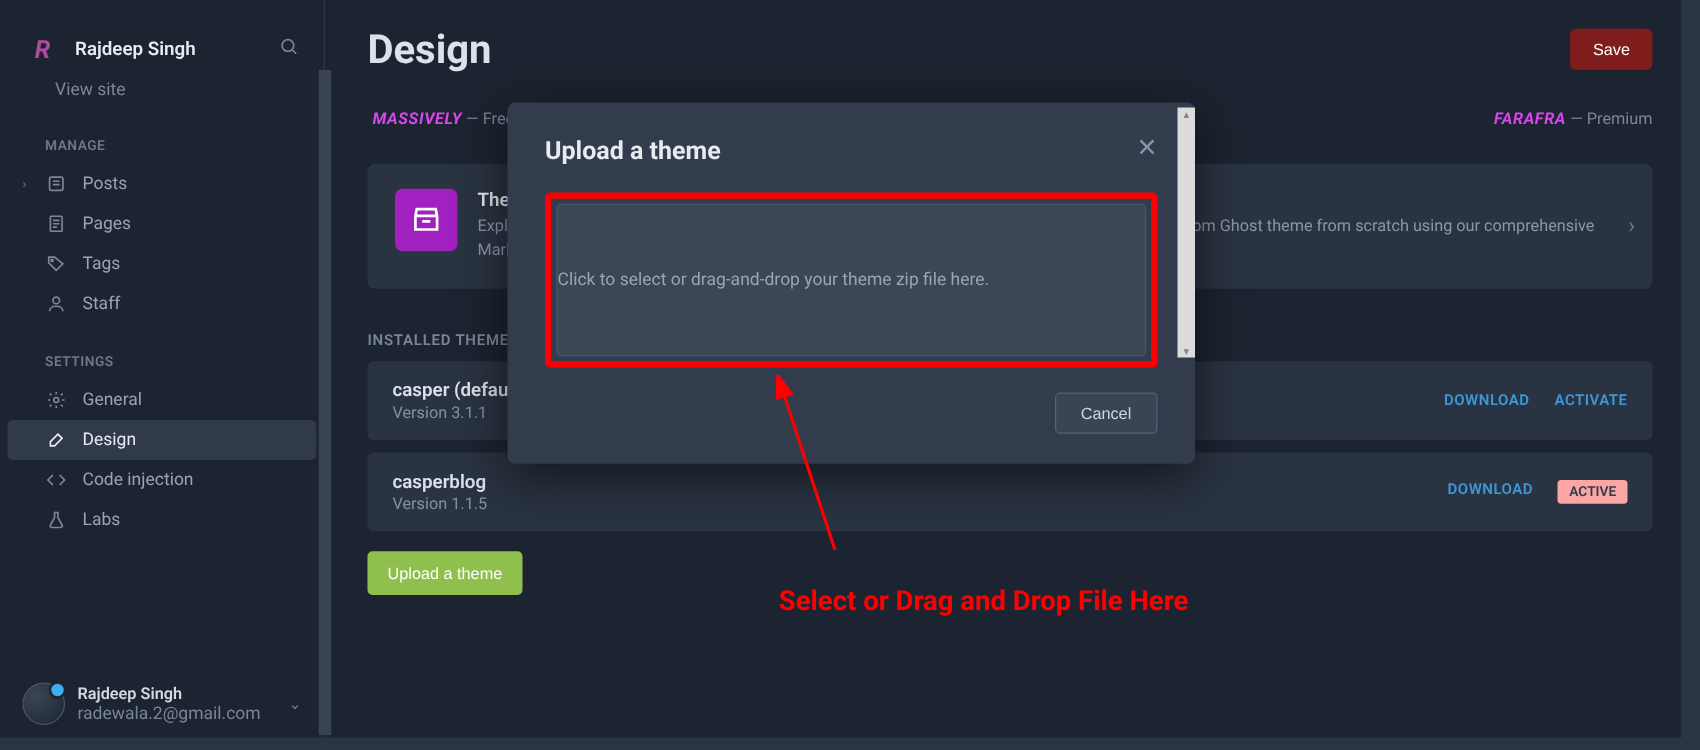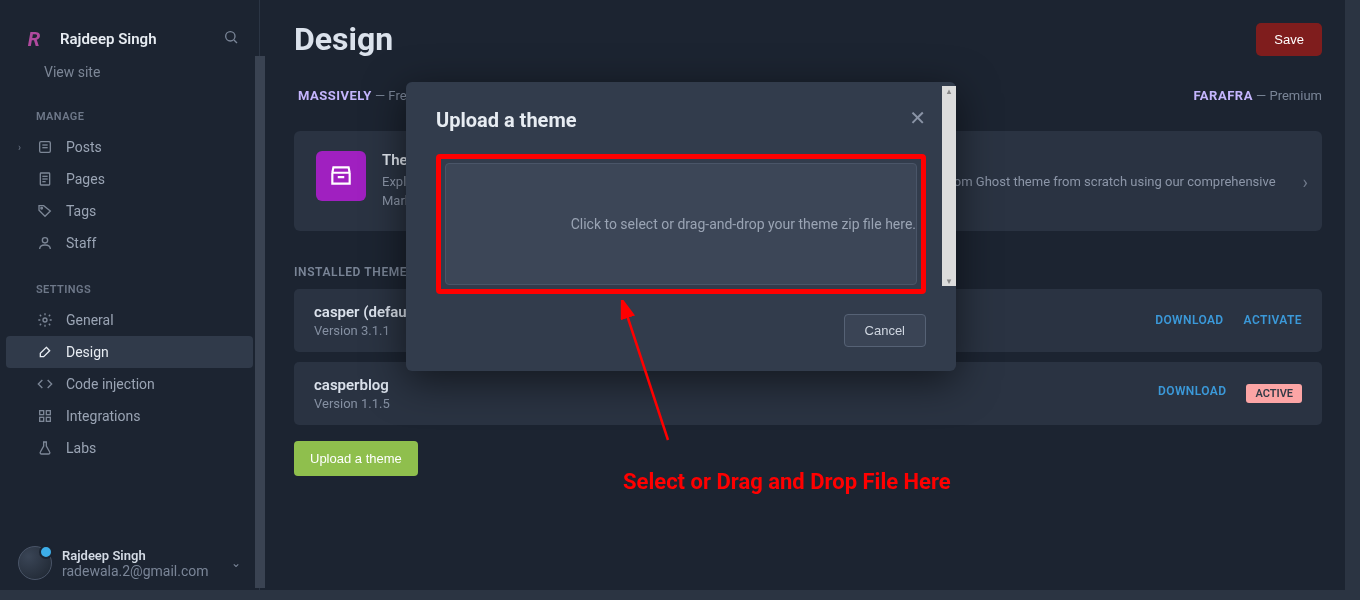--- a/index.html
+++ b/index.html
@@ -99,21 +99,21 @@
   }
   .page-header { display:flex; align-items:center; justify-content:space-between; margin-bottom:30px;}
   .page-title { color:#dbe2ec; font-size:32px; font-weight:700; }
   .save-btn {
     background:#7f1d1d; color:#fff; border:none;
     padding:9px 18px; border-radius:5px; font-size:13px; font-weight:500;
     cursor:pointer;
   }
   .theme-bar { display:flex; gap:260px; padding-left:4px; margin-bottom:28px;}
   .theme-label { font-size:13px; }
-  .theme-label .tname { color:#c4b5fd; font-weight:700; letter-spacing:0.5px;}
+  .theme-label .tname { color:#d946ef; font-weight:700; letter-spacing:0.5px;font-style:italic;}
   .theme-label .ttier { color:#7a8597; }
   .cards { display:flex; gap:22px; margin-bottom:34px;}
   .card {
     flex:1;
     background:#2a3342;
     border-radius:6px;
     padding:20px 22px;
     display:flex; gap:16px; align-items:flex-start;
     position:relative;
   }
@@ -168,21 +168,21 @@
     border:5px solid #ff0000;
     border-radius:4px;
     padding:4px;
     margin-top:22px;
   }
   .dropzone {
     background:#3c4657;
     border:1px solid #4a5568;
     border-radius:4px;
     height:122px;
-    display:flex;align-items:center;justify-content:flex-end;
+    display:flex;align-items:center;justify-content:flex-start;
     font-size:14px; color:#9aa4b4;
     cursor:pointer;
   }
   .modal-footer { display:flex; justify-content:flex-end; margin-top:20px;}
   .cancel-btn {
     background:#3a4455; color:#cfd6e0;
     border:1px solid #566275;
     padding:8px 20px; border-radius:4px;
     font-size:13px; cursor:pointer;text-align:right;
   }
@@ -306,31 +306,20 @@
     <span>Design</span>
   </div>
   <div class="nav-item">
     <span class="nav-icon">
       <svg width="16" height="16" viewBox="0 0 24 24" fill="none" stroke="currentColor" stroke-width="2">
           <polyline points="16 18 22 12 16 6"></polyline>
           <polyline points="8 6 2 12 8 18"></polyline>
         </svg>
     </span>
     <span>Code injection</span>
-  </div>
-  <div class="nav-item">
-    <span class="nav-icon">
-      <svg width="16" height="16" viewBox="0 0 24 24" fill="none" stroke="currentColor" stroke-width="2">
-          <rect x="4" y="4" width="6" height="6"></rect>
-          <rect x="14" y="4" width="6" height="6"></rect>
-          <rect x="4" y="14" width="6" height="6"></rect>
-          <rect x="14" y="14" width="6" height="6"></rect>
-        </svg>
-    </span>
-    <span>Integrations</span>
   </div>
   <div class="nav-item">
     <span class="nav-icon">
       <svg width="16" height="16" viewBox="0 0 24 24" fill="none" stroke="currentColor" stroke-width="2">
           <path d="M9 3h6M10 3v6l-5 9a2 2 0 0 0 2 3h10a2 2 0 0 0 2-3l-5-9V3"></path>
         </svg>
     </span>
     <span>Labs</span>
   </div>
 

